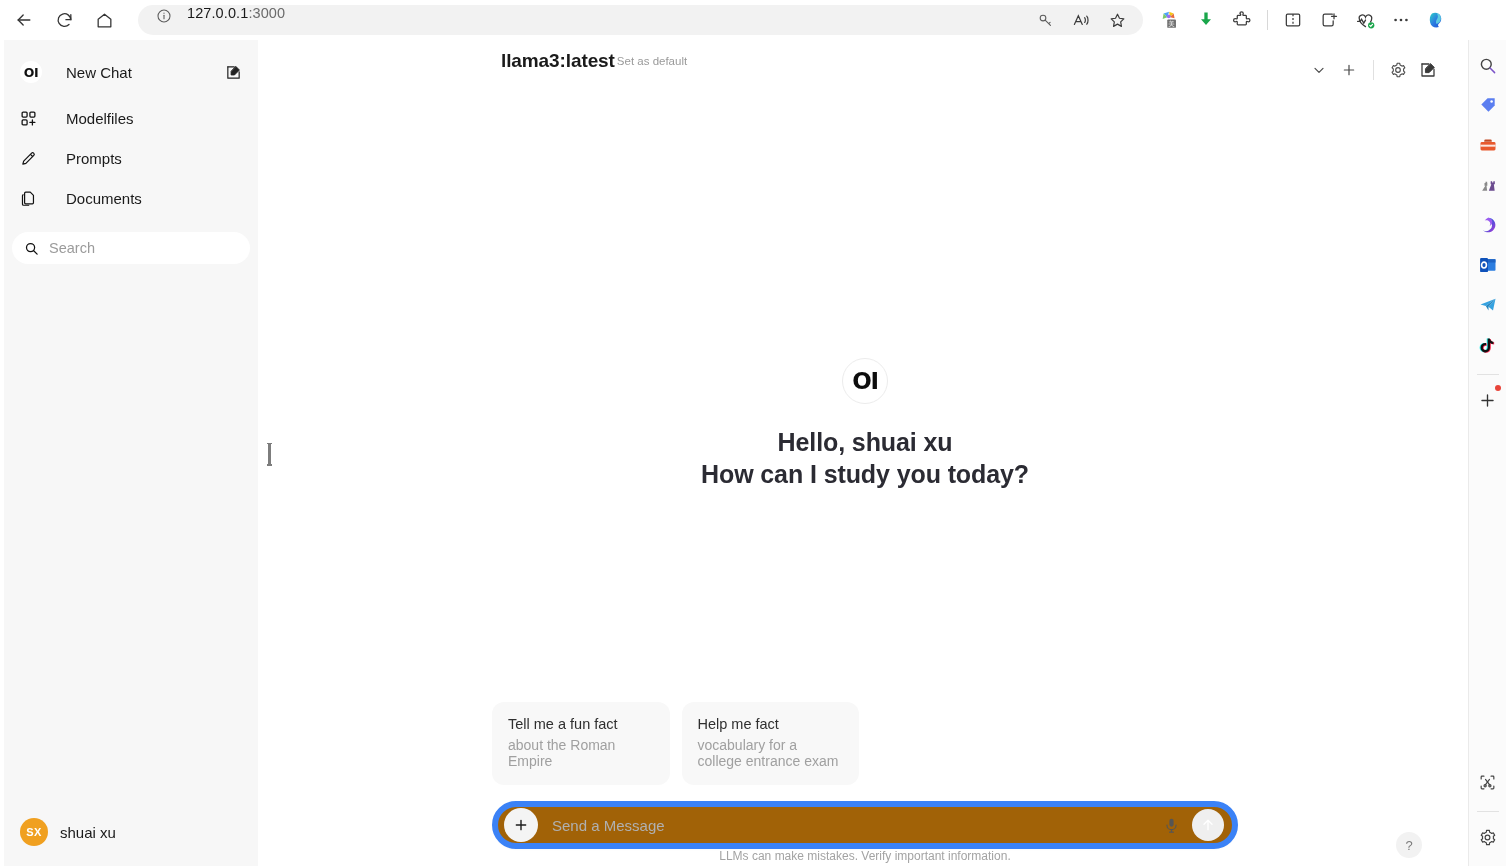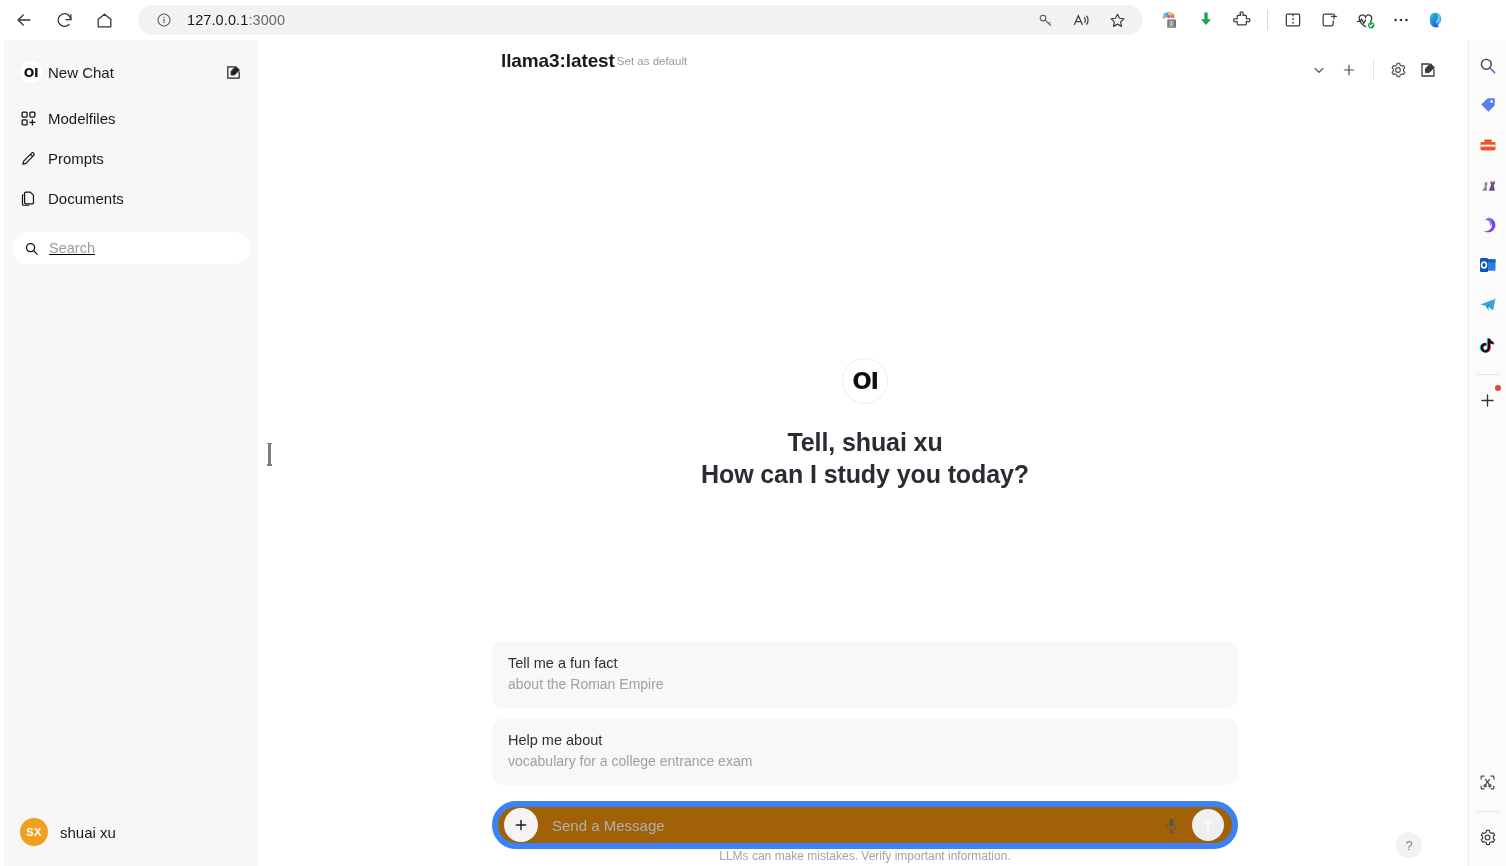--- a/index.html
+++ b/index.html
@@ -19,21 +19,21 @@
   }
   .nav-btn {
     width: 36px; height: 36px; margin-left: 4px;
     display: flex; align-items: center; justify-content: center;
     border-radius: 6px; color: #333; cursor: default;
   }
   .nav-btn:first-child { margin-left: 6px; }
   .addressbar {
     margin-left: 16px; height: 30px; width: 1005px;
     background: #f2f2f2; border-radius: 16px;
-    display: flex; align-items: center; padding: 0 10px;
+    display: flex; padding: 0 10px;
   }
   .addressbar .info-ico { width: 22px; height: 22px; display:flex; align-items:center; justify-content:center; color:#5c5c5c; margin-left: 5px;}
   .url-text {
     margin-left: 12px; font-size: 14.5px; color: #1a1a1a; letter-spacing: .1px;
   }
   .url-text .dim { color: #6b6b6b; }
   .ab-right { margin-left:auto; display:flex; align-items:center; gap: 4px; }
   .ab-right .nav-btn { margin:0; width: 32px; height: 30px; }
   .tb-icons { display:flex; align-items:center; gap: 2px; margin-left: 10px; }
   .tb-icon {
@@ -66,32 +66,32 @@
   .sidebar {
     width: 254px; height: 826px; background:#f7f7f7;
     display:flex; flex-direction:column; flex-shrink:0;
     padding: 8px 0 0 0;
   }
   .side-row {
     display:flex; align-items:center; height: 40px;
     margin: 0 8px; padding: 0 8px; border-radius: 8px; cursor:pointer;
   }
   .side-row .s-ico { width: 26px; display:flex; align-items:center; justify-content:flex-start; color:#111; flex-shrink:0;}
-  .side-row .s-label { font-size: 15px; color:#1a1a1a; font-weight:400; margin-left: 2px; }
+  .side-row .s-label { font-size: 15px; color:#1a1a1a; font-weight:400; margin-left: 20px; }
   .newchat-row { margin-top: 4px; }
   .newchat-row .s-label { font-weight:400; }
   .logo-badge {
     width: 22px; height:22px; border-radius: 50%;
     background:#fff; display:flex; align-items:center; justify-content:center;
     font-weight: 800; font-size: 12.5px; letter-spacing:-0.5px; color:#111;
     font-family:"DejaVu Sans", sans-serif;
   }
   .newchat-edit { margin-left:auto; color:#222; display:flex; align-items:center; }
   .side-gap { height: 6px; }
-  .search-wrap { margin: 14px 8px 0; text-decoration: underline; }
+  .search-wrap { margin: 14px 8px 0; }
   .search-box {
     background:#ffffff; border-radius: 999px; height: 32px;
     display:flex; align-items:center; padding: 0 12px;
   }
   .search-box .s-ico { color:#111; display:flex; align-items:center; }
   .search-input {
     border:none; outline:none; background:transparent; margin-left: 10px;
     font-size: 14.5px; color:#222; font-family:"Liberation Sans", sans-serif; width: 100%;
   }
   .search-input::placeholder { color:#9b9b9b; }
@@ -143,21 +143,21 @@
   .greet {
     font-size: 25px; font-weight: 700; color:#2b2b33; line-height: 1.28;
     text-align:center; letter-spacing:-0.1px;
   }
 
   .bottom-zone {
     position:absolute; left:0; right:0; bottom: 0;
     display:flex; flex-direction:column; align-items:center;
   }
   .suggestions {
-    width: 746px; display:grid; grid-template-columns: 1fr;
+    width: 746px; display:grid; grid-template-columns: 1fr 1fr 1fr 1fr;
     gap: 10px 12px; margin-bottom: 16px;
   }
   .sug-card {
     background:#f8f8f8; border-radius: 12px;
     padding: 14px 16px 16px; cursor:pointer; min-height:58px;
   }
   .sug-title { font-size: 14.5px; color:#2f2f2f; font-weight: 400; }
   .sug-sub { font-size: 14px; color:#a0a0a0; margin-top: 5px; }
 
   .composer {
@@ -432,34 +432,34 @@
               </svg>
           </div>
         </div>
       </div>
 
       <div class="center-zone">
         <div class="big-logo">
           <span>OI</span>
         </div>
         <div class="greet">
-          <div>Tell, shuai xu</div>
+          <div>Hello, shuai xu</div>
           <div>How can I study you today?</div>
         </div>
       </div>
 
       <div class="bottom-zone">
 
         <div class="suggestions">
           <div class="sug-card">
             <div class="sug-title">Tell me a fun fact</div>
             <div class="sug-sub">about the Roman Empire</div>
           </div>
           <div class="sug-card">
-            <div class="sug-title">Help me about</div>
+            <div class="sug-title">Help me fact</div>
             <div class="sug-sub">vocabulary for a college entrance exam</div>
           </div>
         </div>
 
         <div class="composer">
           <span class="plus-btn">
             <svg width="16" height="16" viewBox="0 0 24 24" fill="none" stroke="#1c1c1c" stroke-width="2.1" stroke-linecap="round">
                 <path d="M12 5v14M5 12h14"></path>
               </svg>
           </span>

